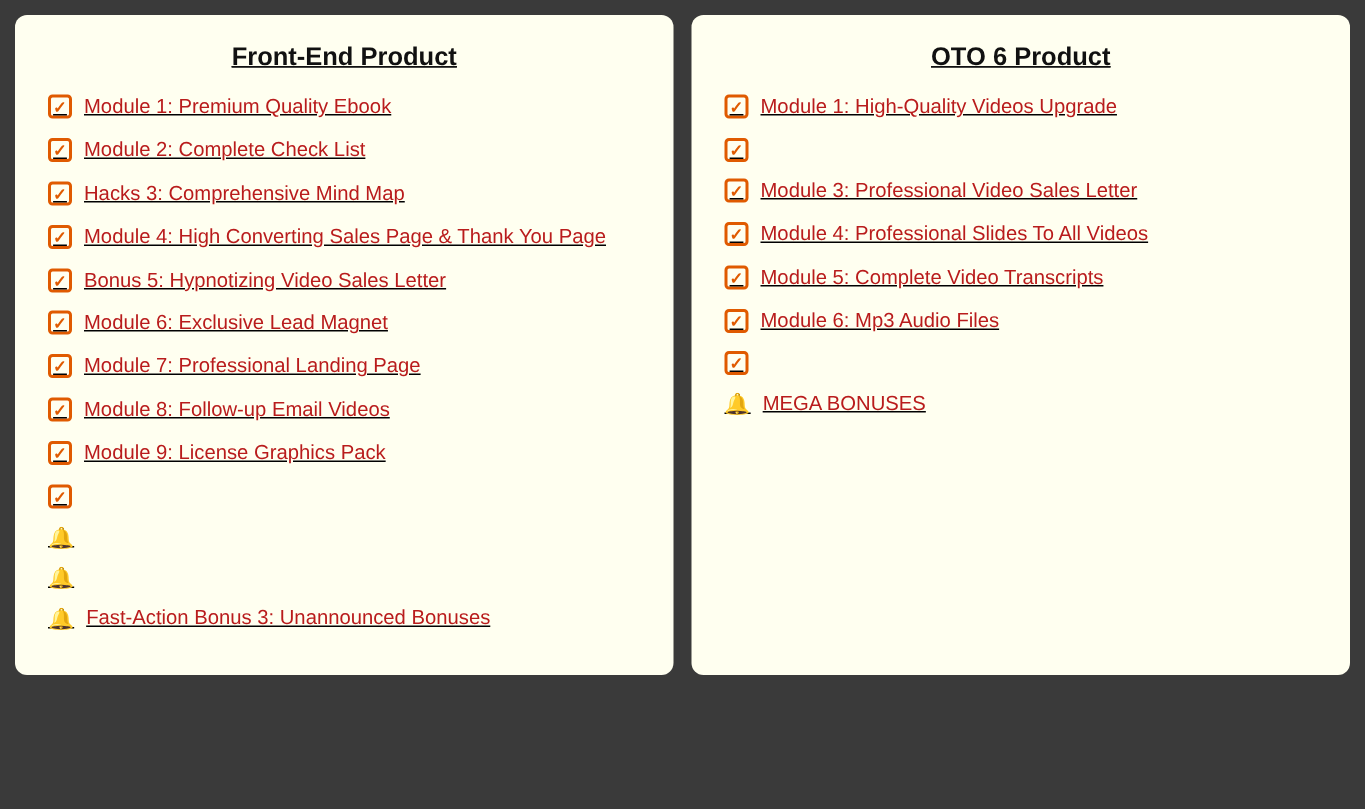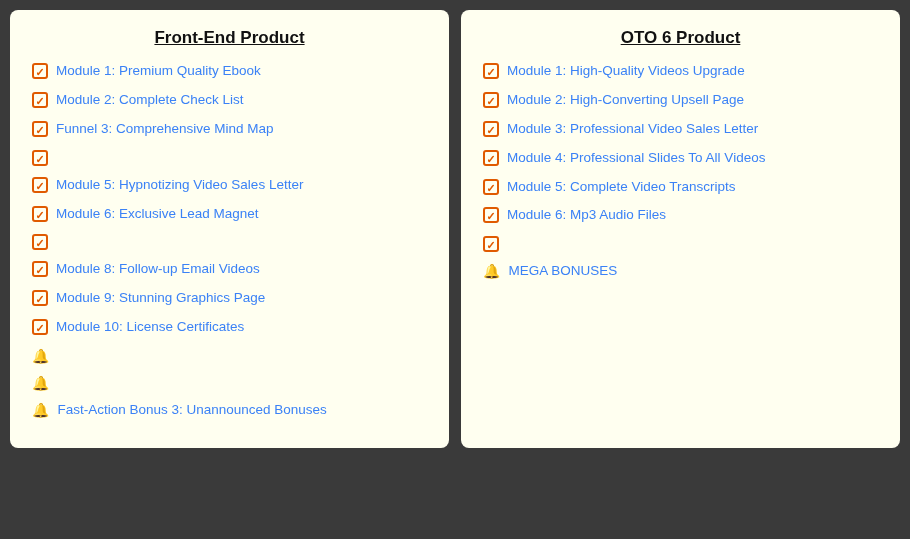--- a/index.html
+++ b/index.html
@@ -10,20 +10,21 @@
       font-family: Arial, sans-serif;
       display: flex;
       align-items: flex-start;
       justify-content: center;
       padding: 10px;
     }
     .columns-wrapper {
       display: flex;
       gap: 12px;
       width: 100%;
+      text-decoration: underline;
     }
     .column {
       background-color: #fffff0;
       border-radius: 8px;
       padding: 18px 22px;
       flex: 1;
     }
     .column-title {
       text-align: center;
       font-size: 17px;
@@ -50,68 +51,69 @@
     .check-icon {
       color: #e05a00;
       font-size: 15px;
     }
     .bell-icon {
       color: #e05a00;
       font-size: 14px;
     }
     .item-text {
       line-height: 1.4;
-      color: #3b82f6;
+      color: #b91c1c;
     }
   </style>
 </head>
 <body>
 
 <div class="columns-wrapper">
 
   <div class="column">
     <div class="column-title">Front-End Product</div>
     <ul class="module-list">
         <li class="module-item">
           <span class="icon check-icon" style="display: inline-block; width: 16px; height: 16px; border: 2px solid rgb(224, 90, 0); border-radius: 3px; text-align: center; line-height: 14px; color: rgb(224, 90, 0); font-size: 11px; font-weight: bold; flex-shrink: 0; margin-top: 1px;">✓</span>
           <span class="item-text">Module 1: Premium Quality Ebook</span>
         </li>
         <li class="module-item">
           <span class="icon check-icon" style="display: inline-block; width: 16px; height: 16px; border: 2px solid rgb(224, 90, 0); border-radius: 3px; text-align: center; line-height: 14px; color: rgb(224, 90, 0); font-size: 11px; font-weight: bold; flex-shrink: 0; margin-top: 1px;">✓</span>
           <span class="item-text">Module 2: Complete Check List</span>
         </li>
         <li class="module-item">
           <span class="icon check-icon" style="display: inline-block; width: 16px; height: 16px; border: 2px solid rgb(224, 90, 0); border-radius: 3px; text-align: center; line-height: 14px; color: rgb(224, 90, 0); font-size: 11px; font-weight: bold; flex-shrink: 0; margin-top: 1px;">✓</span>
-          <span class="item-text">Funnel 3: Comprehensive Mind Map</span>
+          <span class="item-text">Hacks 3: Comprehensive Mind Map</span>
         </li>
         <li class="module-item">
           <span class="icon check-icon" style="display: inline-block; width: 16px; height: 16px; border: 2px solid rgb(224, 90, 0); border-radius: 3px; text-align: center; line-height: 14px; color: rgb(224, 90, 0); font-size: 11px; font-weight: bold; flex-shrink: 0; margin-top: 1px;">✓</span>
+          <span class="item-text">Module 4: High Converting Sales Page &amp; Thank You Page</span>
         </li>
         <li class="module-item">
           <span class="icon check-icon" style="display: inline-block; width: 16px; height: 16px; border: 2px solid rgb(224, 90, 0); border-radius: 3px; text-align: center; line-height: 14px; color: rgb(224, 90, 0); font-size: 11px; font-weight: bold; flex-shrink: 0; margin-top: 1px;">✓</span>
-          <span class="item-text">Module 5: Hypnotizing Video Sales Letter</span>
+          <span class="item-text">Bonus 5: Hypnotizing Video Sales Letter</span>
         </li>
         <li class="module-item">
           <span class="icon check-icon" style="display: inline-block; width: 16px; height: 16px; border: 2px solid rgb(224, 90, 0); border-radius: 3px; text-align: center; line-height: 14px; color: rgb(224, 90, 0); font-size: 11px; font-weight: bold; flex-shrink: 0; margin-top: 1px;">✓</span>
           <span class="item-text">Module 6: Exclusive Lead Magnet</span>
         </li>
         <li class="module-item">
           <span class="icon check-icon" style="display: inline-block; width: 16px; height: 16px; border: 2px solid rgb(224, 90, 0); border-radius: 3px; text-align: center; line-height: 14px; color: rgb(224, 90, 0); font-size: 11px; font-weight: bold; flex-shrink: 0; margin-top: 1px;">✓</span>
+          <span class="item-text">Module 7: Professional Landing Page</span>
         </li>
         <li class="module-item">
           <span class="icon check-icon" style="display: inline-block; width: 16px; height: 16px; border: 2px solid rgb(224, 90, 0); border-radius: 3px; text-align: center; line-height: 14px; color: rgb(224, 90, 0); font-size: 11px; font-weight: bold; flex-shrink: 0; margin-top: 1px;">✓</span>
           <span class="item-text">Module 8: Follow-up Email Videos</span>
         </li>
         <li class="module-item">
           <span class="icon check-icon" style="display: inline-block; width: 16px; height: 16px; border: 2px solid rgb(224, 90, 0); border-radius: 3px; text-align: center; line-height: 14px; color: rgb(224, 90, 0); font-size: 11px; font-weight: bold; flex-shrink: 0; margin-top: 1px;">✓</span>
-          <span class="item-text">Module 9: Stunning Graphics Page</span>
+          <span class="item-text">Module 9: License Graphics Pack</span>
         </li>
         <li class="module-item">
           <span class="icon check-icon" style="display: inline-block; width: 16px; height: 16px; border: 2px solid rgb(224, 90, 0); border-radius: 3px; text-align: center; line-height: 14px; color: rgb(224, 90, 0); font-size: 11px; font-weight: bold; flex-shrink: 0; margin-top: 1px;">✓</span>
-          <span class="item-text">Module 10: License Certificates</span>
         </li>
         <li class="module-item">
           <span class="icon bell-icon" style="display: inline-block; color: rgb(224, 90, 0); font-size: 14px; flex-shrink: 0; margin-top: 1px;">🔔</span>
         </li>
         <li class="module-item">
           <span class="icon bell-icon" style="display: inline-block; color: rgb(224, 90, 0); font-size: 14px; flex-shrink: 0; margin-top: 1px;">🔔</span>
         </li>
         <li class="module-item">
           <span class="icon bell-icon" style="display: inline-block; color: rgb(224, 90, 0); font-size: 14px; flex-shrink: 0; margin-top: 1px;">🔔</span>
           <span class="item-text">Fast-Action Bonus 3: Unannounced Bonuses</span>
@@ -121,21 +123,20 @@
 
   <div class="column">
     <div class="column-title">OTO 6 Product</div>
     <ul class="module-list">
         <li class="module-item">
           <span class="icon" style="display: inline-block; width: 16px; height: 16px; border: 2px solid rgb(224, 90, 0); border-radius: 3px; text-align: center; line-height: 14px; color: rgb(224, 90, 0); font-size: 11px; font-weight: bold; flex-shrink: 0; margin-top: 1px;">✓</span>
           <span class="item-text">Module 1: High-Quality Videos Upgrade</span>
         </li>
         <li class="module-item">
           <span class="icon" style="display: inline-block; width: 16px; height: 16px; border: 2px solid rgb(224, 90, 0); border-radius: 3px; text-align: center; line-height: 14px; color: rgb(224, 90, 0); font-size: 11px; font-weight: bold; flex-shrink: 0; margin-top: 1px;">✓</span>
-          <span class="item-text">Module 2: High-Converting Upsell Page</span>
         </li>
         <li class="module-item">
           <span class="icon" style="display: inline-block; width: 16px; height: 16px; border: 2px solid rgb(224, 90, 0); border-radius: 3px; text-align: center; line-height: 14px; color: rgb(224, 90, 0); font-size: 11px; font-weight: bold; flex-shrink: 0; margin-top: 1px;">✓</span>
           <span class="item-text">Module 3: Professional Video Sales Letter</span>
         </li>
         <li class="module-item">
           <span class="icon" style="display: inline-block; width: 16px; height: 16px; border: 2px solid rgb(224, 90, 0); border-radius: 3px; text-align: center; line-height: 14px; color: rgb(224, 90, 0); font-size: 11px; font-weight: bold; flex-shrink: 0; margin-top: 1px;">✓</span>
           <span class="item-text">Module 4: Professional Slides To All Videos</span>
         </li>
         <li class="module-item">

